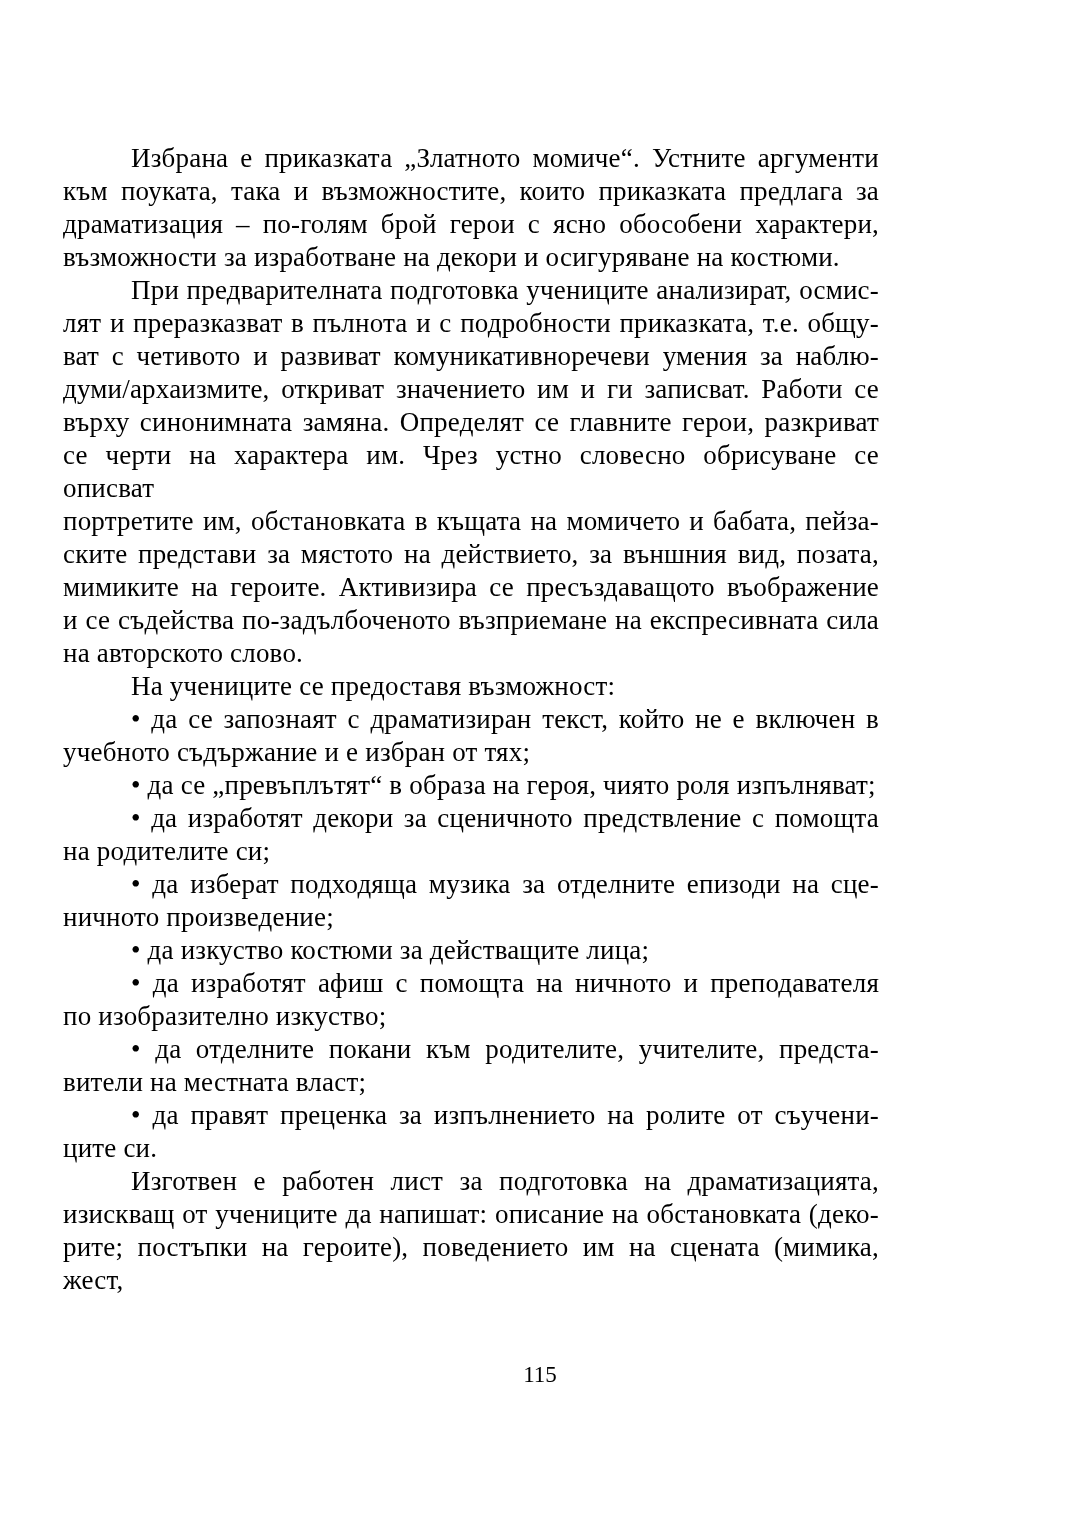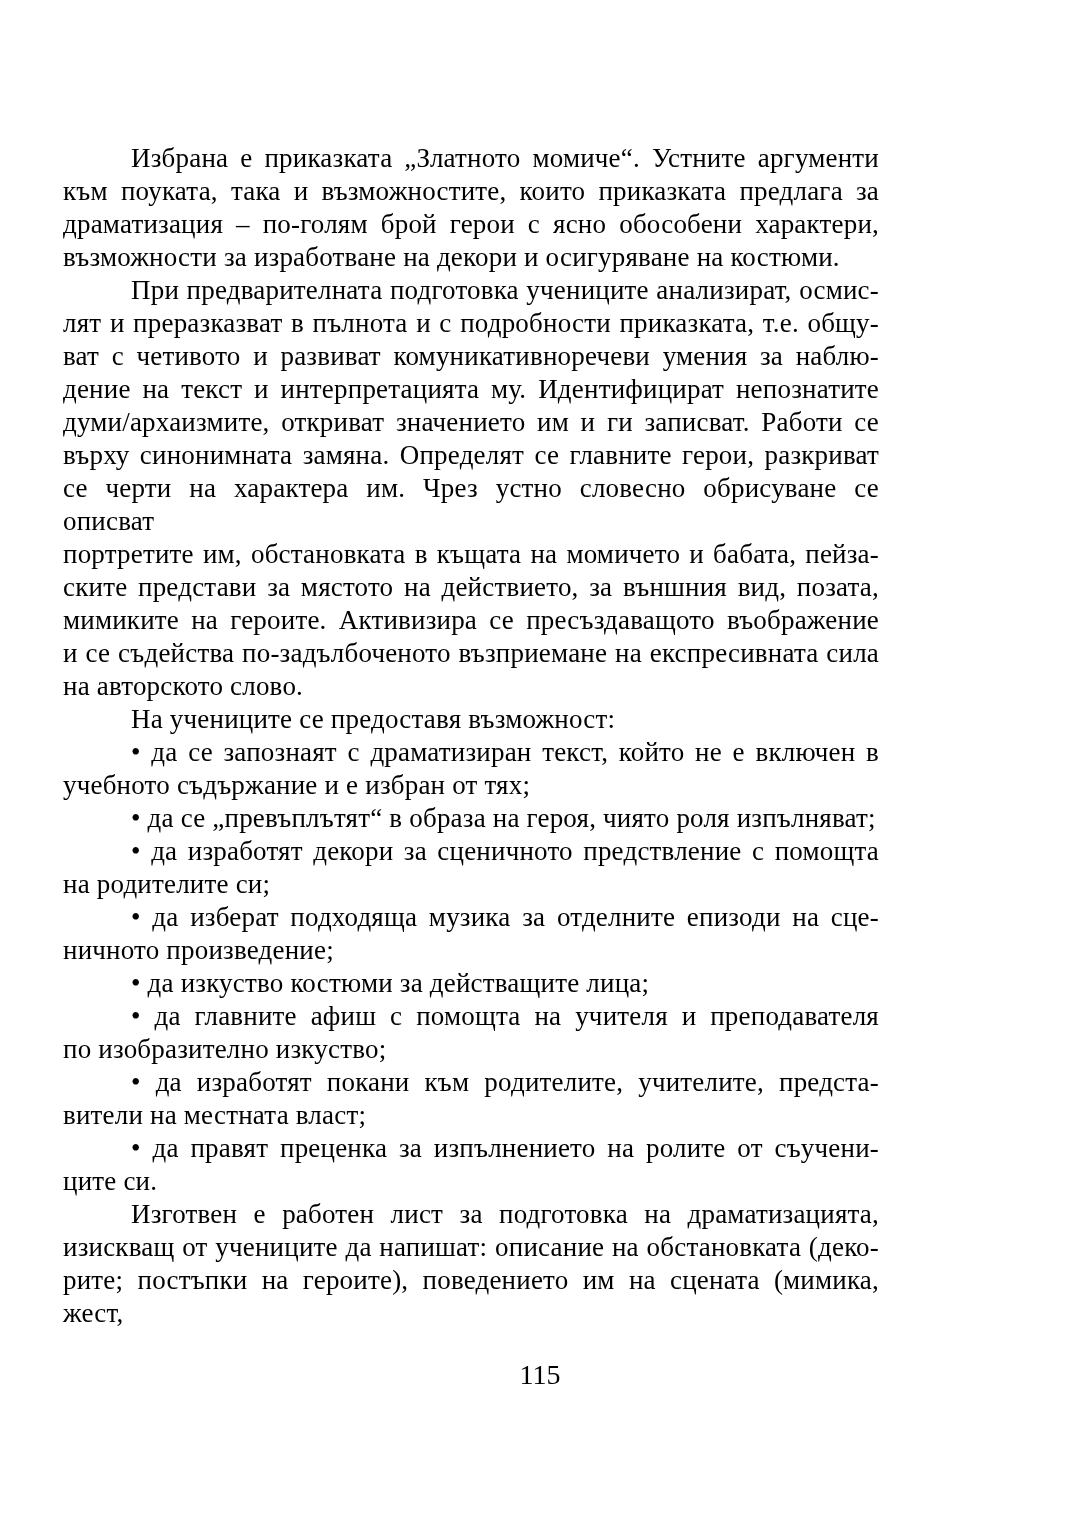--- a/index.html
+++ b/index.html
@@ -37,57 +37,56 @@
   }
   .line.last {
     text-align-last: auto;
   }
   .page-number {
     position: absolute;
     left: 0;
     right: 0;
     top: 1358px;
     text-align: center;
-    font-size: 28px;
+    font-size: 23px;
     line-height: 33px;
   }
 </style>
 </head>
 <body>
 
 <div class="page">
   <div class="text-block" id="text-block">
       <div class="line indent">Избрана е приказката „Златното момиче“. Устните аргументи</div>
       <div class="line">към поуката, така и възможностите, които приказката предлага за</div>
       <div class="line">драматизация – по-голям брой герои с ясно обособени характери,</div>
       <div class="line last">възможности за изработване на декори и осигуряване на костюми.</div>
       <div class="line indent">При предварителната подготовка учениците анализират, осмис-</div>
       <div class="line">лят и преразказват в пълнота и с подробности приказката, т.е. общу-</div>
       <div class="line">ват с четивото и развиват комуникативноречеви умения за наблю-</div>
-      <div class="line">дение на текст и интерпретацията му. Идентифицират непознатите</div>
       <div class="line">думи/архаизмите, откриват значението им и ги записват. Работи се</div>
       <div class="line">върху синонимната замяна. Определят се главните герои, разкриват</div>
       <div class="line">се черти на характера им. Чрез устно словесно обрисуване се описват</div>
       <div class="line">портретите им, обстановката в къщата на момичето и бабата, пейза-</div>
       <div class="line">ските представи за мястото на действието, за външния вид, позата,</div>
       <div class="line">мимиките на героите. Активизира се пресъздаващото въображение</div>
       <div class="line">и се съдейства по-задълбоченото възприемане на експресивната сила</div>
       <div class="line last">на авторското слово.</div>
       <div class="line indent last">На учениците се предоставя възможност:</div>
       <div class="line indent">• да се запознаят с драматизиран текст, който не е включен в</div>
       <div class="line last">учебното съдържание и е избран от тях;</div>
       <div class="line indent last">• да се „превъплътят“ в образа на героя, чиято роля изпълняват;</div>
       <div class="line indent">• да изработят декори за сценичното предствление с помощта</div>
       <div class="line last">на родителите си;</div>
       <div class="line indent">• да изберат подходяща музика за отделните епизоди на сце-</div>
       <div class="line last">ничното произведение;</div>
       <div class="line indent last">• да изкуство костюми за действащите лица;</div>
-      <div class="line indent">• да главните афиш с помощта на учителя и преподавателя</div>
+      <div class="line indent">• да изработят афиш с помощта на ничното и преподавателя</div>
       <div class="line last">по изобразително изкуство;</div>
-      <div class="line indent">• да изработят покани към родителите, учителите, предста-</div>
+      <div class="line indent">• да отделните покани към родителите, учителите, предста-</div>
       <div class="line last">вители на местната власт;</div>
       <div class="line indent">• да правят преценка за изпълнението на ролите от съучени-</div>
       <div class="line last">ците си.</div>
       <div class="line indent">Изготвен е работен лист за подготовка на драматизацията,</div>
       <div class="line">изискващ от учениците да напишат: описание на обстановката (деко-</div>
       <div class="line">рите; постъпки на героите), поведението им на сцената (мимика, жест,</div>
     </div>
   <div class="page-number">115</div>
 </div>
 

